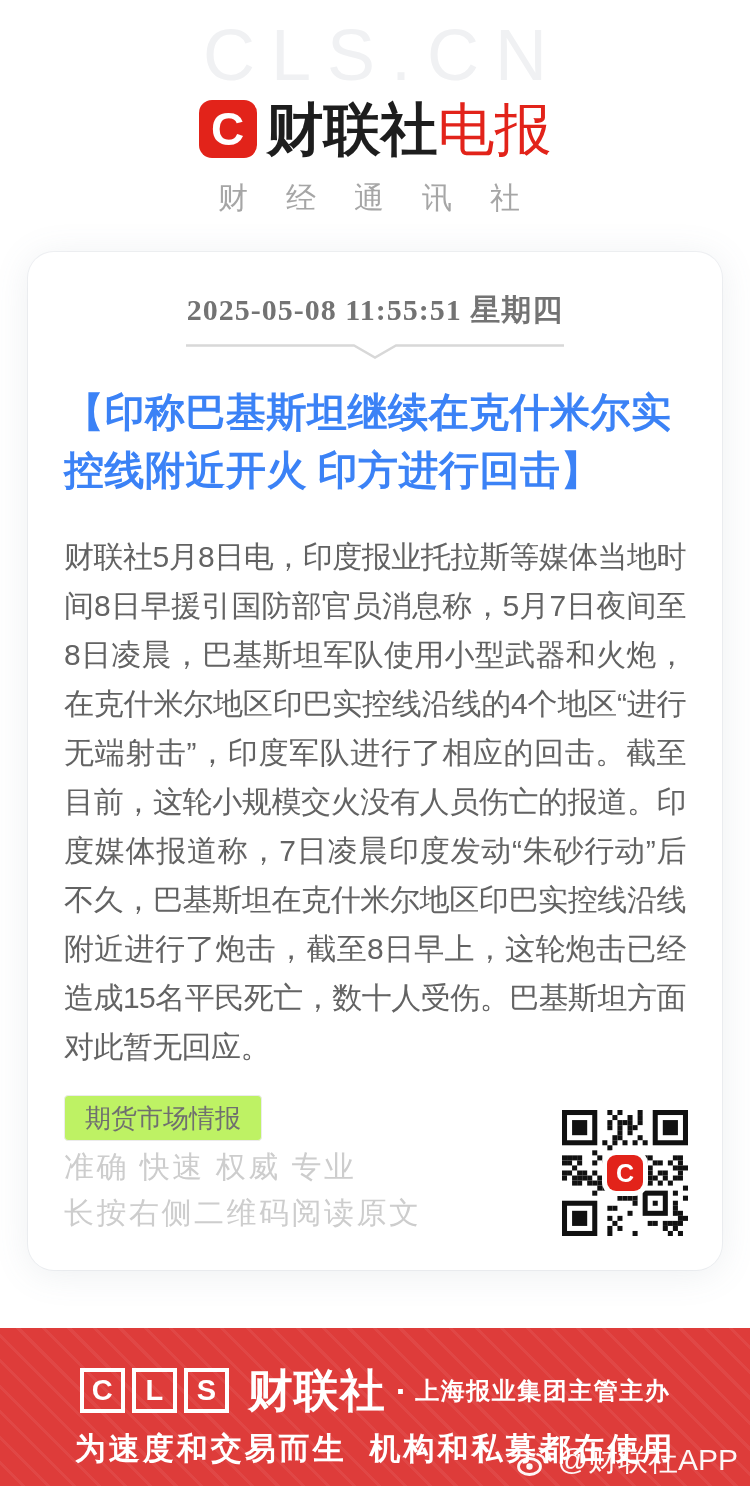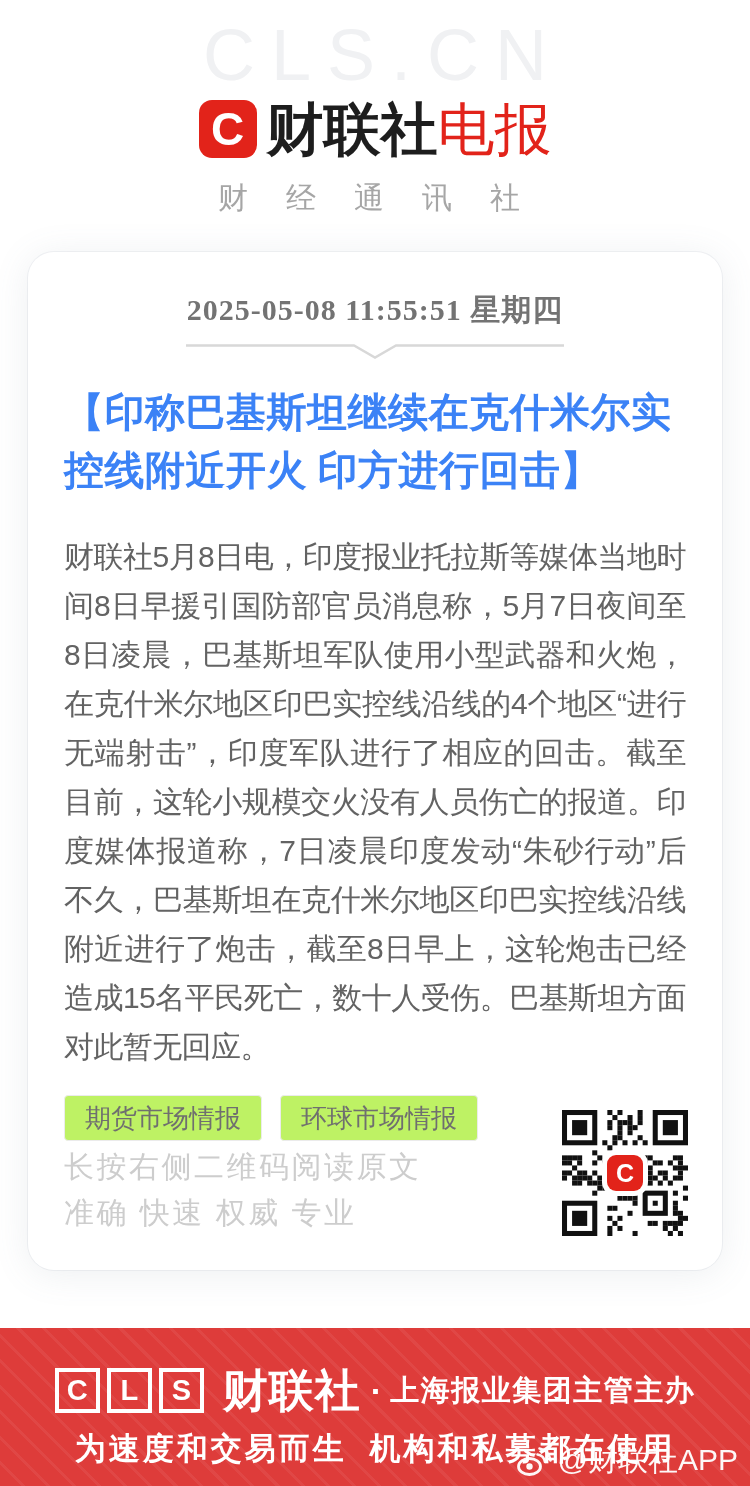--- a/index.html
+++ b/index.html
@@ -87,21 +87,21 @@
   .footer-row1{
     margin-top:40px;display:flex;justify-content:center;align-items:center;
   }
   .cls-box{
     width:45px;height:45px;border:4px solid #fff;margin-right:7px;
     display:flex;align-items:center;justify-content:center;
     font-size:29px;font-weight:900;color:#fff;line-height:1;
   }
   .footer-brand{font-size:45px;font-weight:900;letter-spacing:1px;margin-left:12px;line-height:1;}
   .footer-sep{font-size:34px;font-weight:900;margin:0 8px 0 10px;line-height:1;}
-  .footer-affiliation{font-size:29px;font-weight:700;letter-spacing:1.5px;line-height:1;}
+  .footer-affiliation{font-size:24px;font-weight:700;letter-spacing:1.5px;line-height:1;}
   .footer-slogan{
     margin-top:15px;text-align:center;
     font-family:"Liberation Serif","DejaVu Serif",serif;
     font-size:31px;font-weight:700;letter-spacing:3px;word-spacing:12px;
   }
   .weibo{
     position:absolute;right:12px;bottom:5px;display:flex;align-items:center;gap:6px;
     font-size:30px;color:#fff;opacity:.96;
   }
 </style>
@@ -126,27 +126,26 @@
   <svg class="divider" width="378" height="17" viewBox="0 0 378 17">
     <polyline points="0,1.5 168,1.5 189,13.5 210,1.5 378,1.5" fill="none" stroke="#d8d8d8" stroke-width="2.4"></polyline>
   </svg>
 
   <h1 class="headline">【印称巴基斯坦继续在克什米尔实控线附近开火 印方进行回击】</h1>
 
   <p class="article-body">财联社5月8日电，印度报业托拉斯等媒体当地时间8日早援引国防部官员消息称，5月7日夜间至8日凌晨，巴基斯坦军队使用小型武器和火炮，在克什米尔地区印巴实控线沿线的4个地区“进行无端射击”，印度军队进行了相应的回击。截至目前，这轮小规模交火没有人员伤亡的报道。印度媒体报道称，7日凌晨印度发动“朱砂行动”后不久，巴基斯坦在克什米尔地区印巴实控线沿线附近进行了炮击，截至8日早上，这轮炮击已经造成15名平民死亡，数十人受伤。巴基斯坦方面对此暂无回应。</p>
 
   <div class="tags">
     <span class="tag">期货市场情报</span>
-    <span class="tag">环球市场情报</span>
   </div>
 
   <div class="qr-row">
     <div class="qr-captions">
+      <div>准确 快速 权威 专业</div>
       <div>长按右侧二维码阅读原文</div>
-      <div>准确 快速 权威 专业</div>
     </div>
     <div class="qr">
       <svg id="qr-svg" width="126" height="126" viewBox="0 0 125 125">
           <rect x="0" y="0" width="35" height="35" fill="#111"></rect>
           <rect x="5" y="5" width="25" height="25" fill="#fff"></rect>
           <rect x="10" y="10" width="15" height="15" fill="#111"></rect>
           <rect x="90" y="0" width="35" height="35" fill="#111"></rect>
           <rect x="95" y="5" width="25" height="25" fill="#fff"></rect>
           <rect x="100" y="10" width="15" height="15" fill="#111"></rect>
           <rect x="0" y="90" width="35" height="35" fill="#111"></rect>

